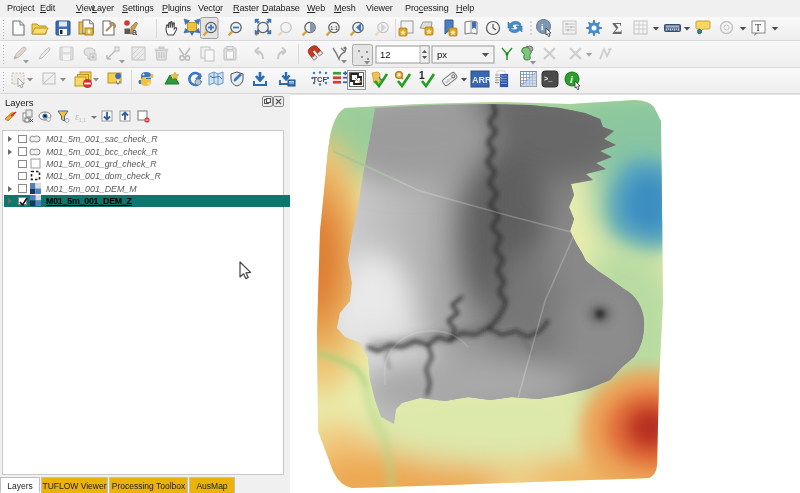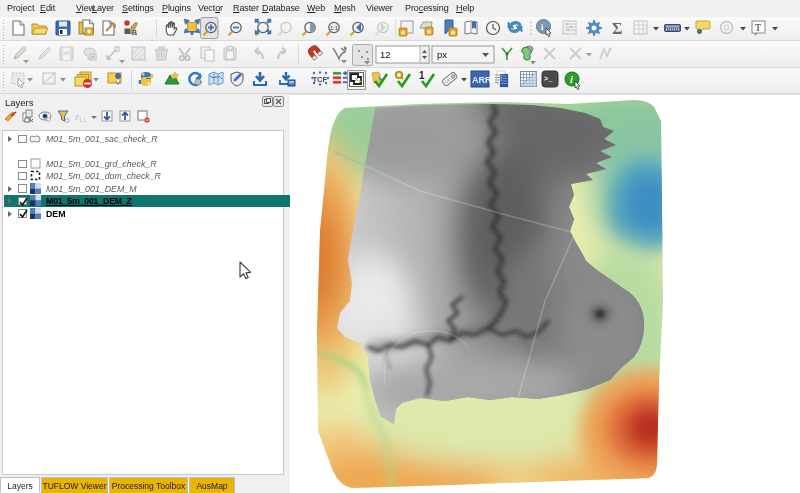--- a/index.html
+++ b/index.html
@@ -534,20 +534,28 @@
   </div>
   <div id="plist" class="abs">
     <div class="lrow" style="top:2px">
           <i class="exp"></i>
           <span class="cb"></span>
           <svg class="abs" style="left:25px;top:1px" width="12" height="10" viewBox="0 0 12 10">
             <path d="M1,5 Q1,2 3,2 Q4,2 5,3 Q6,2 8,2 Q11,2 11,5 Q11,8 8,8 Q6,8 5,7 Q4,8 3,8 Q1,8 1,5 Z" fill="#f2f2f2" stroke="#8a8a8a"></path>
           </svg>
           <span class="lname" style="left:42px">M01_5m_001_sac_check_R</span>
         </div>
+    <div class="lrow" style="top:14.5px">
+          <i class="exp"></i>
+          <span class="cb"></span>
+          <svg class="abs" style="left:25px;top:1px" width="12" height="10" viewBox="0 0 12 10">
+            <path d="M1,5 Q1,2 3,2 Q4,2 5,3 Q6,2 8,2 Q11,2 11,5 Q11,8 8,8 Q6,8 5,7 Q4,8 3,8 Q1,8 1,5 Z" fill="#f2f2f2" stroke="#8a8a8a"></path>
+          </svg>
+          <span class="lname" style="left:42px">M01_5m_001_bcc_check_R</span>
+        </div>
     <div class="lrow" style="top:27px">
           <span class="cb"></span>
           <svg class="abs" style="left:26px;top:0px" width="11" height="11" viewBox="0 0 11 11">
             <rect x="1" y="1" width="9" height="9" fill="#fdfdfd" stroke="#9a9a9a"></rect>
           </svg>
           <span class="lname" style="left:42px">M01_5m_001_grd_check_R</span>
         </div>
     <div class="lrow" style="top:39px">
           <span class="cb"></span>
           <svg class="abs" style="left:26px;top:0px" width="11" height="11" viewBox="0 0 11 11">
@@ -574,35 +582,20 @@
             </svg>
           </span>
           <svg class="abs" style="left:26px;top:0px" width="11" height="11" viewBox="0 0 11 11">
             <rect x="0" y="0" width="5.5" height="5.5" fill="#4f81bd"></rect>
             <rect x="5.5" y="0" width="5.5" height="5.5" fill="#d8dce2"></rect>
             <rect x="0" y="5.5" width="5.5" height="5.5" fill="#17375e"></rect>
             <rect x="5.5" y="5.5" width="5.5" height="5.5" fill="#4f81bd"></rect>
           </svg>
           <span class="lname sel" style="left:42px">M01_5m_001_DEM_Z</span>
         </div>
-    <div class="lrow" style="top:76.5px">
-          <i class="exp"></i>
-          <span class="cb">
-            <svg width="11" height="12">
-              <path d="M2,6 L4.5,9 L9,2" stroke="#111" stroke-width="1.6" fill="none"></path>
-            </svg>
-          </span>
-          <svg class="abs" style="left:26px;top:0px" width="11" height="11" viewBox="0 0 11 11">
-            <rect x="0" y="0" width="5.5" height="5.5" fill="#4f81bd"></rect>
-            <rect x="5.5" y="0" width="5.5" height="5.5" fill="#d8dce2"></rect>
-            <rect x="0" y="5.5" width="5.5" height="5.5" fill="#17375e"></rect>
-            <rect x="5.5" y="5.5" width="5.5" height="5.5" fill="#4f81bd"></rect>
-          </svg>
-          <span class="lname bld" style="left:42px">DEM</span>
-        </div>
   </div>
 </div>
 
 <div id="tabs" class="abs">
   <div class="tab" style="left:0;width:40px;background:#fff;border-bottom:1px solid #fff">Layers</div>
   <div class="tab" style="left:41px;width:67px">TUFLOW Viewer</div>
   <div class="tab" style="left:109px;width:79px">Processing Toolbox</div>
   <div class="tab" style="left:189px;width:46px">AusMap</div>
 </div>
 

